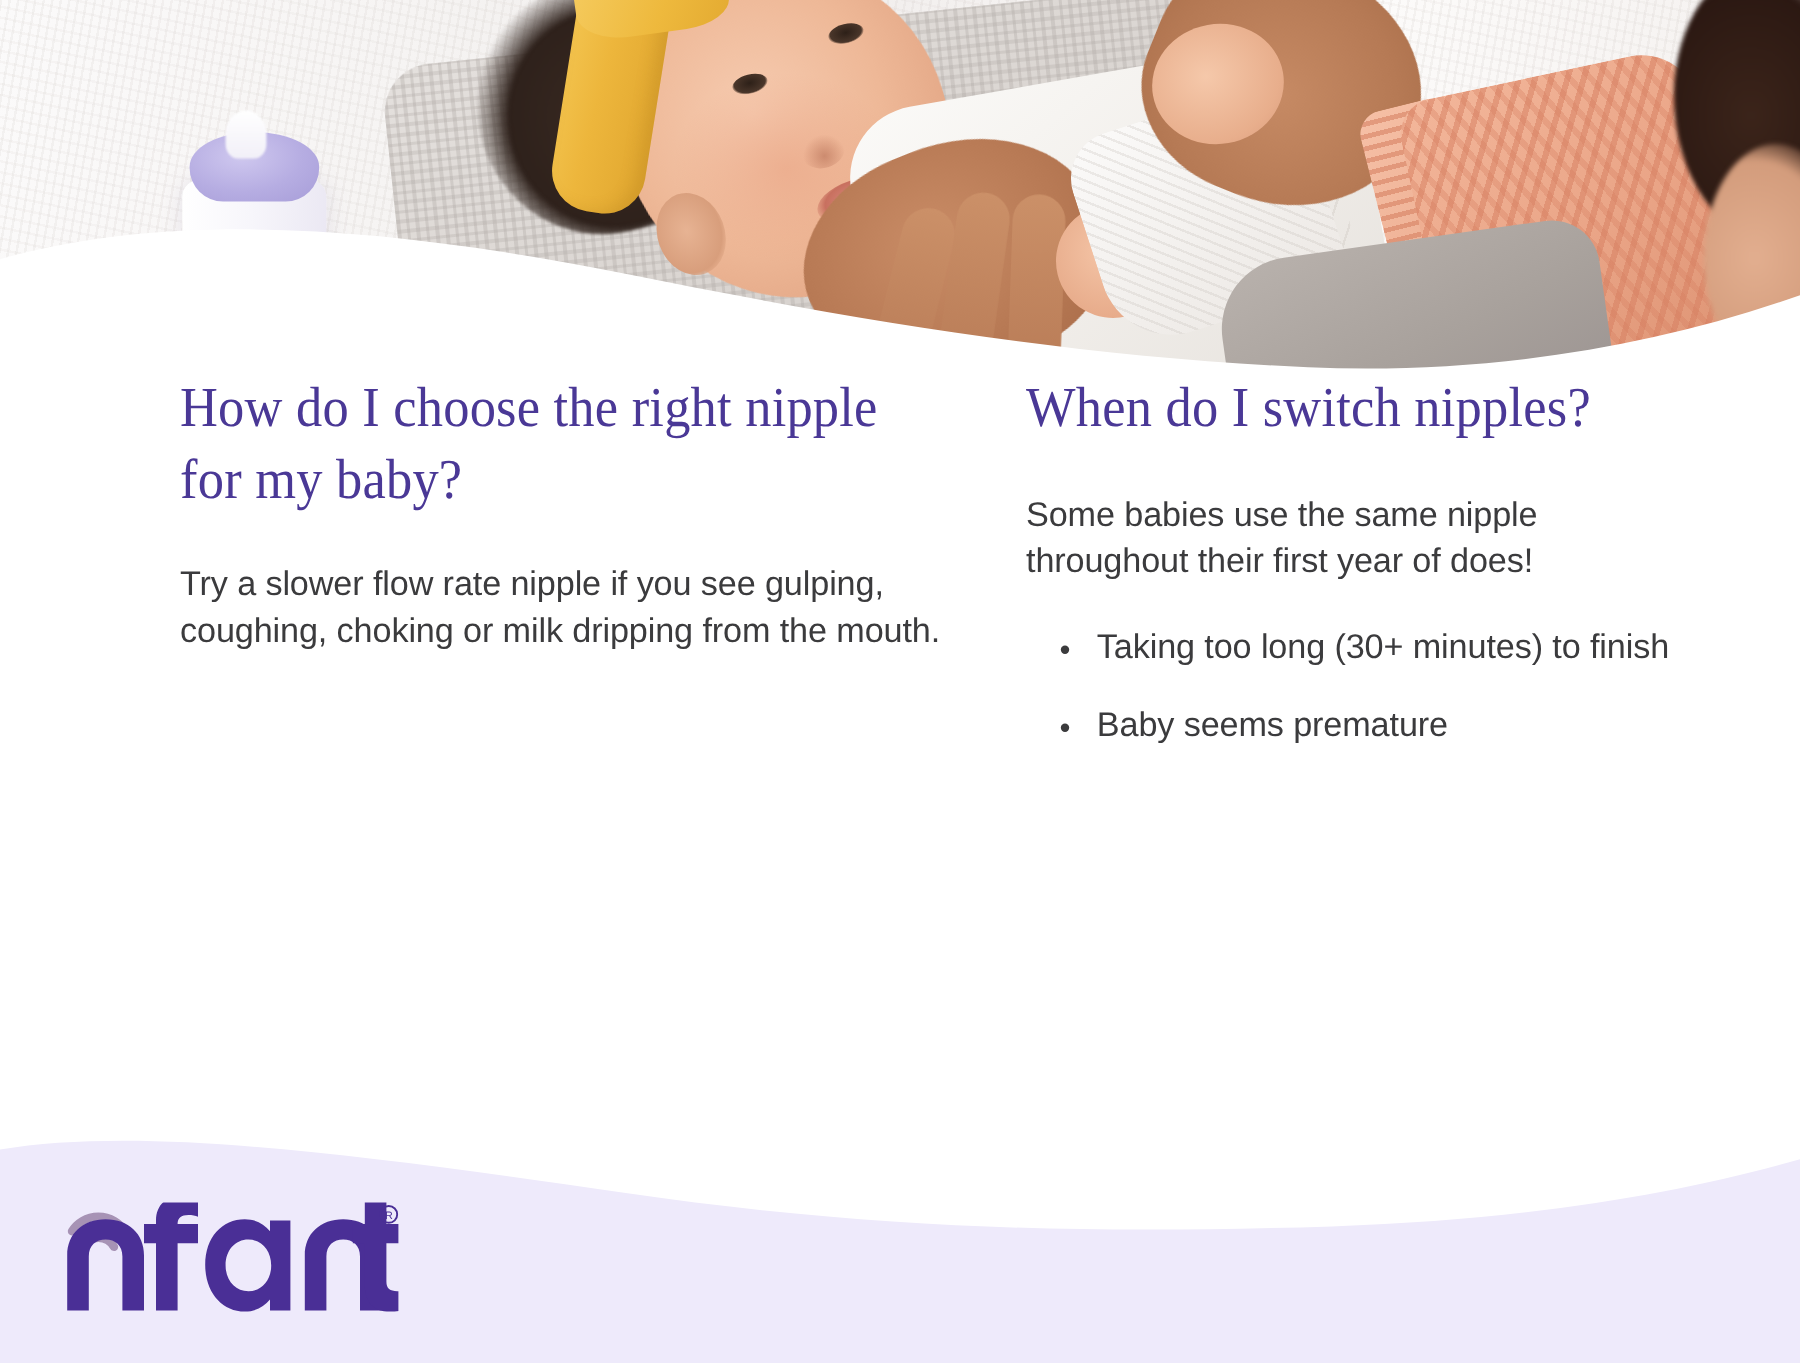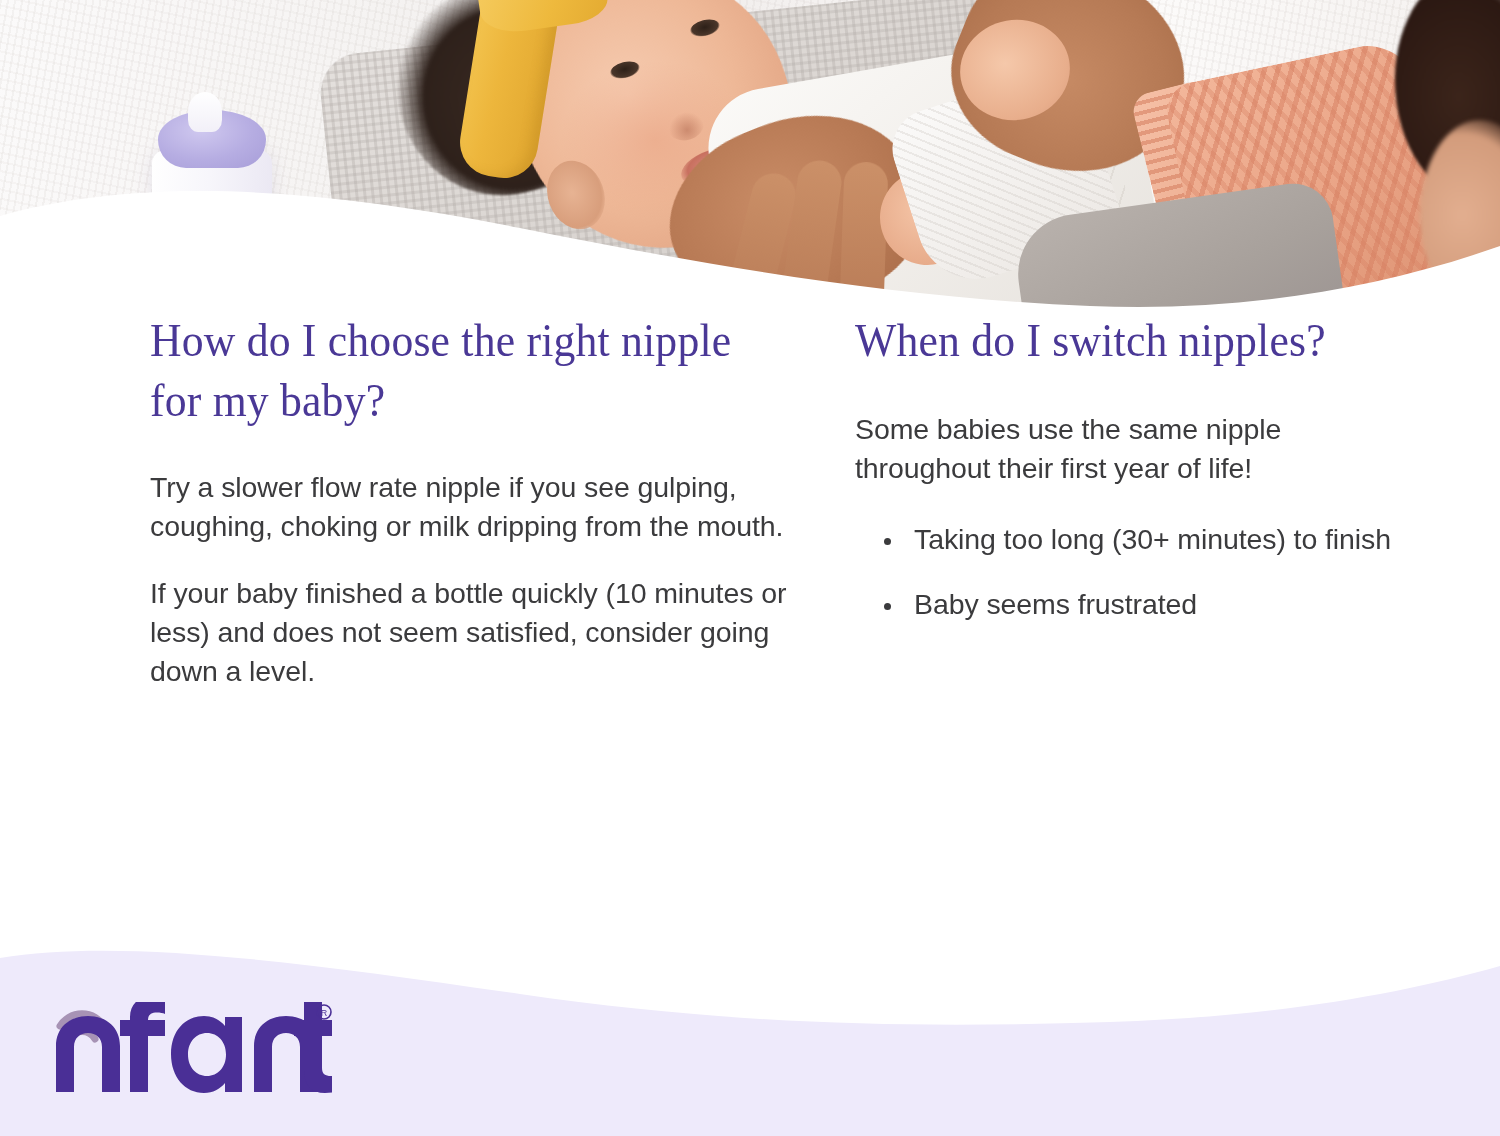--- a/index.html
+++ b/index.html
@@ -422,29 +422,28 @@
     <path d="M0,36 C150,-6 330,10 520,48 C720,88 900,118 1090,126
              C1230,132 1370,112 1500,66 L1500,130 L0,130 Z" fill="#ffffff"></path>
   </svg>
 </div>
 
 <div class="content">
 
   <div class="col col-left">
     <h2 class="heading">How do I choose the right nipple for my baby?</h2>
     <p class="para">Try a slower flow rate nipple if you see gulping, coughing, choking or milk dripping from the mouth.</p>
-    <p class="para">If your baby finished a bottle quickly (10 minutes or less) and does not seem satisfied, consider going down a level.</p>
   </div>
 
   <div class="col col-right">
     <h2 class="heading">When do I switch nipples?</h2>
-    <p class="para">Some babies use the same nipple throughout their first year of life!</p>
+    <p class="para">Some babies use the same nipple throughout their first year of does!</p>
     <ul class="bullets">
       <li>Taking too long (30+ minutes) to finish</li>
-      <li>Baby seems frustrated</li>
+      <li>Baby seems premature</li>
     </ul>
   </div>
 
 </div>
 
 <svg class="footer-band" viewBox="0 0 1500 200" preserveAspectRatio="none">
   <path d="M0,22 C120,2 300,26 520,58 C740,90 920,92 1110,86
            C1280,80 1400,58 1500,30 L1500,200 L0,200 Z" fill="#EEEAFB"></path>
 </svg>
 

